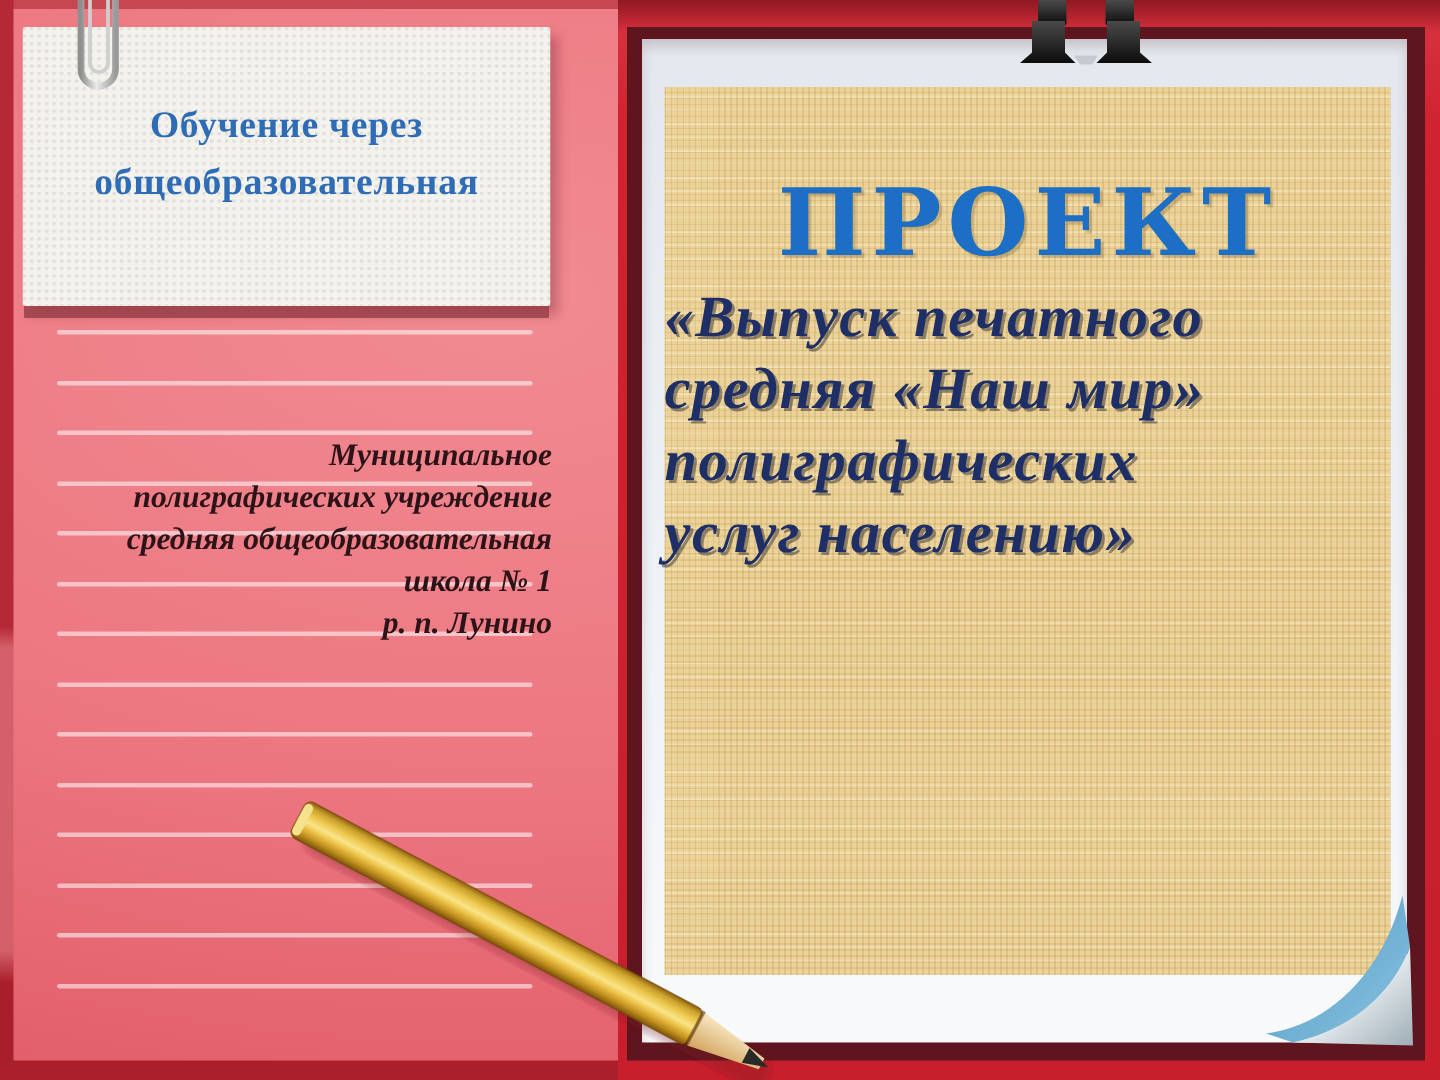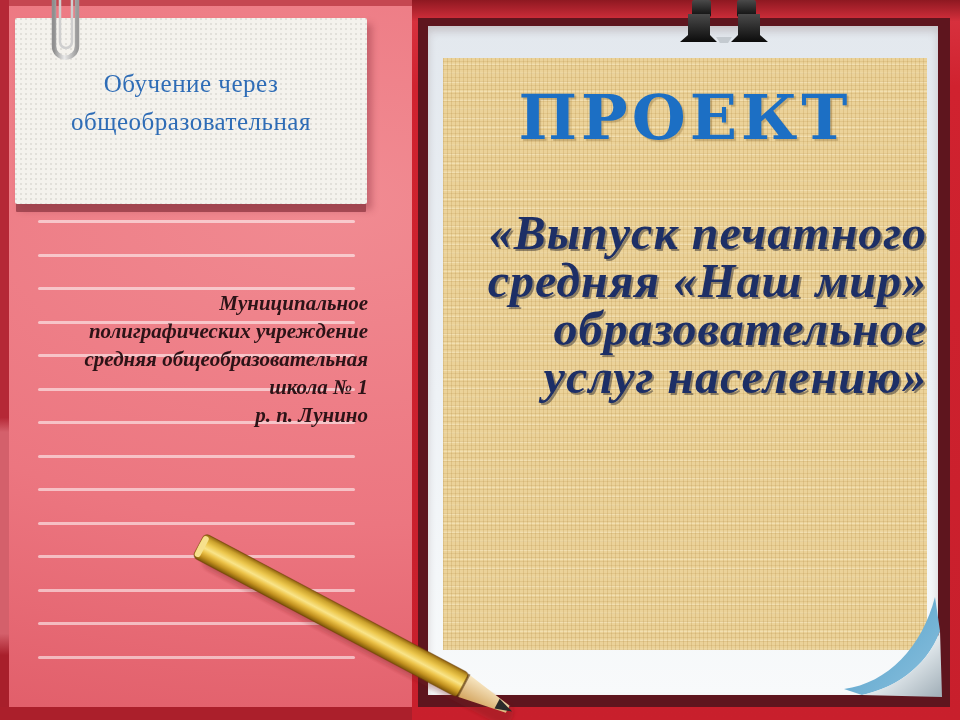--- a/index.html
+++ b/index.html
@@ -17,21 +17,21 @@
   .nb-lines{position:absolute;inset:0;z-index:3;}
   .nb-line{position:absolute;left:38px;width:317px;height:3px;border-radius:2px;background:rgba(255,255,255,0.55);}
   
   .note-card{
     position:absolute;left:15px;top:18px;width:352px;height:186px;z-index:5;
     background-color:#f4f2ed;
     background-image:radial-gradient(circle at 1px 1px, rgba(110,110,100,0.14) 1px, transparent 1.6px);
     background-size:5px 5px;border-radius:2px;
     box-shadow:0 9px 0 -1px rgba(154,64,74,0.85), 5px 6px 7px rgba(120,35,48,0.35);
   }
-  .note-card-text{margin-top:47px;text-align:center;color:#2e6cb6;font-weight:normal;
+  .note-card-text{margin-top:47px;text-align:center;color:#2e6cb6;font-weight:bold;
     font-size:25px;line-height:38px;letter-spacing:0.5px;}
   .note-card-text span{display:block;}
   .paperclip{position:absolute;left:46px;top:-6px;z-index:7;}
   
   .school-text{
     position:absolute;left:8px;top:289px;width:360px;z-index:6;text-align:right;
     color:#2c1317;font-weight:bold;font-style:italic;font-size:21px;line-height:28px;
   }
   .school-text span{display:block;}
   
@@ -43,27 +43,27 @@
     box-shadow:inset 0 5px 8px rgba(70,25,30,0.18);}
   .parchment{
     position:absolute;left:31px;top:58px;width:484px;height:592px;
     background-color:#ebd299;
     background-image:
       repeating-linear-gradient(90deg, rgba(172,128,52,0.20) 0px, rgba(172,128,52,0.20) 1px, transparent 1px, transparent 4px),
       repeating-linear-gradient(0deg, rgba(172,128,52,0.16) 0px, rgba(172,128,52,0.16) 1px, transparent 1px, transparent 4px),
       repeating-linear-gradient(0deg, rgba(255,248,222,0.45) 0px, transparent 2px, transparent 9px);
   }
   .project-title{
-    margin-top:21px;text-align:center;color:#1c6fc4;font-weight:bold;
+    margin-top:52px;text-align:center;color:#1c6fc4;font-weight:bold;
     font-family:"DejaVu Serif", serif;font-size:62px;line-height:78px;letter-spacing:4px;
     text-shadow:2px 2px 1px rgba(120,90,40,0.30);
   }
   .project-subtitle{
-    margin-top:52px;text-align:right;color:#1d2f66;font-weight:bold;font-style:italic;
-    font-size:48px;line-height:48px;letter-spacing:1px;
+    text-align:left;color:#1d2f66;font-weight:bold;font-style:italic;
+    font-size:39px;line-height:48px;letter-spacing:1px;
     text-shadow:2px 2px 0 rgba(8,10,28,0.40);
   }
   .project-subtitle span{display:block;}
   .binder-clip{position:absolute;left:252px;top:0;}
   .page-curl{position:absolute;left:430px;top:573px;}
   .pencil{position:absolute;left:150px;top:493px;z-index:30;}
 </style>
 </head>
 <body>
 
@@ -119,21 +119,21 @@
 
   <div class="clipboard">
     <div class="clip-maroon"></div>
     <div class="clip-inner"></div>
 
     <div class="parchment">
       <div class="project-title">ПРОЕКТ</div>
       <div class="project-subtitle">
         <span>«Выпуск печатного</span>
         <span>средняя «Наш мир»</span>
-        <span>образовательное</span>
+        <span>полиграфических</span>
         <span>услуг населению»</span>
       </div>
     </div>
 
     <svg class="page-curl" width="112" height="130" viewBox="0 0 112 130">
       <defs>
         <linearGradient id="curlFace" x1="0" y1="0" x2="1" y2="1">
           <stop offset="0" stop-color="#fafcfd"></stop>
             <stop offset="0.55" stop-color="#dfe6ea"></stop>
             <stop offset="1" stop-color="#9fadb6"></stop>

